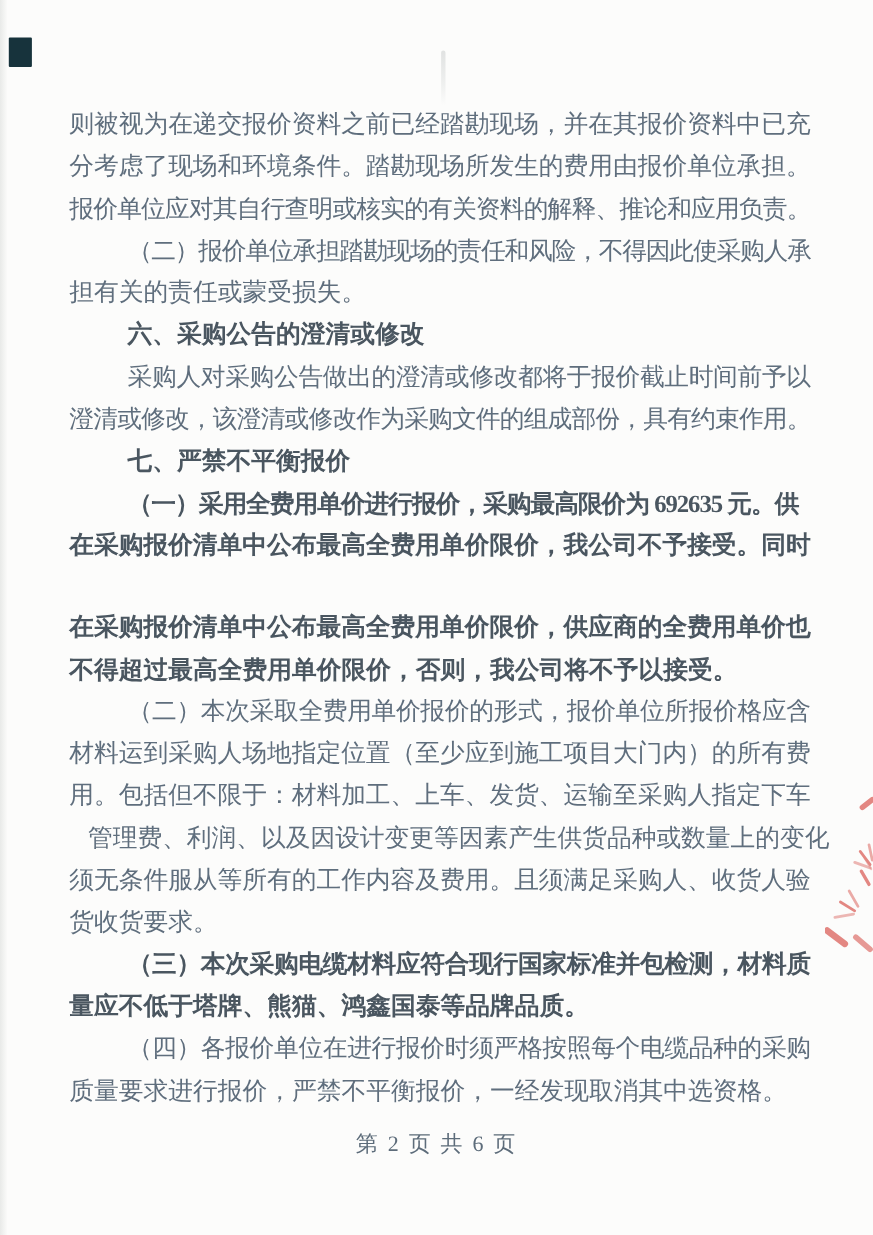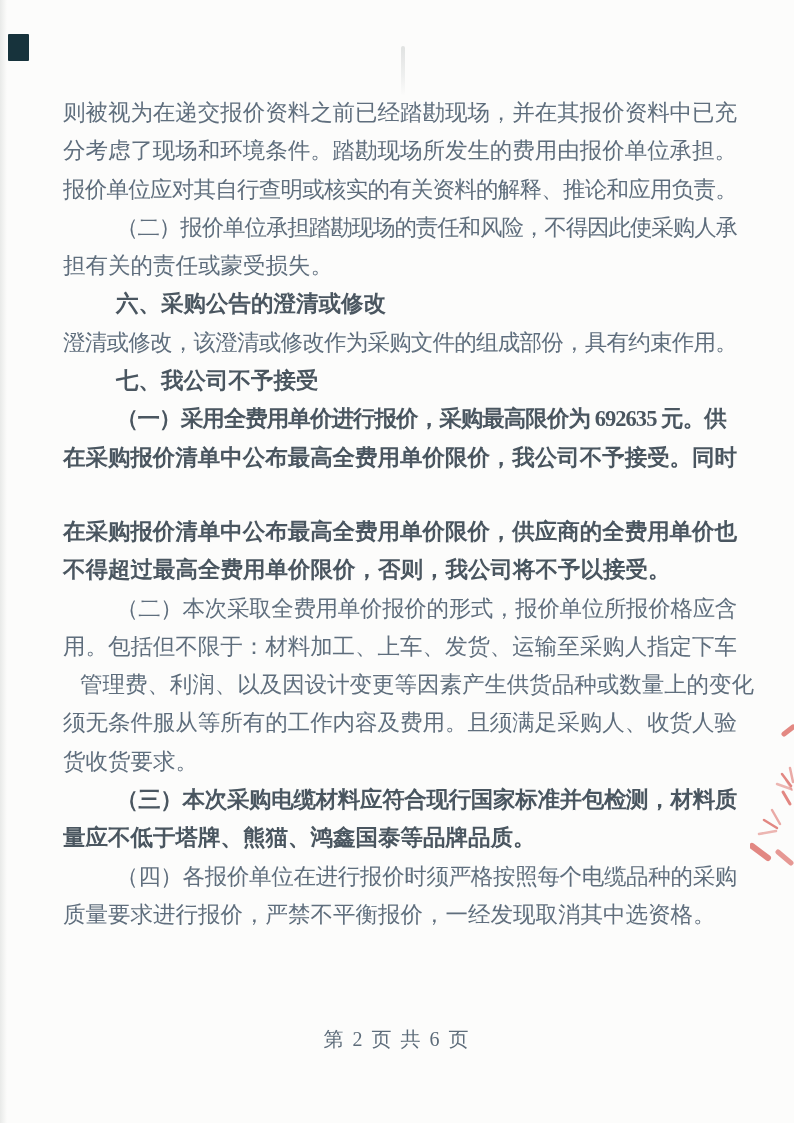--- a/index.html
+++ b/index.html
@@ -64,27 +64,29 @@
 
   <div class="smudge"></div>
 
   <div class="content" id="doc-body">
       <div class="line" style="letter-spacing: -0.0333333px;">则被视为在递交报价资料之前已经踏勘现场，并在其报价资料中已充</div>
       <div class="line" style="letter-spacing: -0.0333333px;">分考虑了现场和环境条件。踏勘现场所发生的费用由报价单位承担。</div>
       <div class="line" style="letter-spacing: -0.758065px;">报价单位应对其自行查明或核实的有关资料的解释、推论和应用负责。</div>
       <div class="line indent" style="letter-spacing: -1.08621px;">（二）报价单位承担踏勘现场的责任和风险，不得因此使采购人承</div>
       <div class="line">担有关的责任或蒙受损失。</div>
       <div class="line bold indent">六、采购公告的澄清或修改</div>
+      <div class="line indent" style="letter-spacing: -0.321429px;">采购人对采购公告做出的澄清或修改都将于报价截止时间前予以</div>
       <div class="line" style="letter-spacing: -0.758065px;">澄清或修改，该澄清或修改作为采购文件的组成部份，具有约束作用。</div>
-      <div class="line bold indent">七、我公司不予接受</div>
+      <div class="line bold indent">七、严禁不平衡报价</div>
       <div class="line bold indent" style="letter-spacing: -0.954545px;">（一）采用全费用单价进行报价，采购最高限价为 692635 元。供</div>
       <div class="line bold" style="letter-spacing: -0.0333333px;">在采购报价清单中公布最高全费用单价限价，我公司不予接受。同时</div>
       <div class="line bold" style="letter-spacing: -0.0333333px; margin-top: 36px;">在采购报价清单中公布最高全费用单价限价，供应商的全费用单价也</div>
       <div class="line bold">不得超过最高全费用单价限价，否则，我公司将不予以接受。</div>
       <div class="line indent" style="letter-spacing: -0.321429px;">（二）本次采取全费用单价报价的形式，报价单位所报价格应含</div>
+      <div class="line" style="letter-spacing: -0.0333333px;">材料运到采购人场地指定位置（至少应到施工项目大门内）的所有费</div>
       <div class="line" style="letter-spacing: -0.0333333px;">用。包括但不限于：材料加工、上车、发货、运输至采购人指定下车</div>
       <div class="line" style="letter-spacing: -0.0333333px; margin-left: 17px;">管理费、利润、以及因设计变更等因素产生供货品种或数量上的变化</div>
       <div class="line" style="letter-spacing: -0.0333333px;">须无条件服从等所有的工作内容及费用。且须满足采购人、收货人验</div>
       <div class="line">货收货要求。</div>
       <div class="line bold indent" style="letter-spacing: -0.321429px;">（三）本次采购电缆材料应符合现行国家标准并包检测，材料质</div>
       <div class="line bold">量应不低于塔牌、熊猫、鸿鑫国泰等品牌品质。</div>
       <div class="line indent" style="letter-spacing: -0.321429px;">（四）各报价单位在进行报价时须严格按照每个电缆品种的采购</div>
       <div class="line">质量要求进行报价，严禁不平衡报价，一经发现取消其中选资格。</div>
     </div>
 

